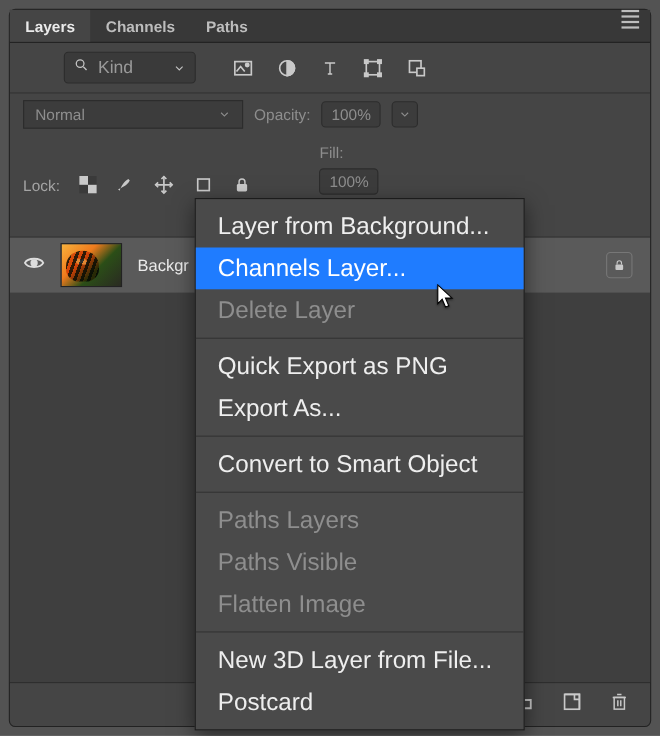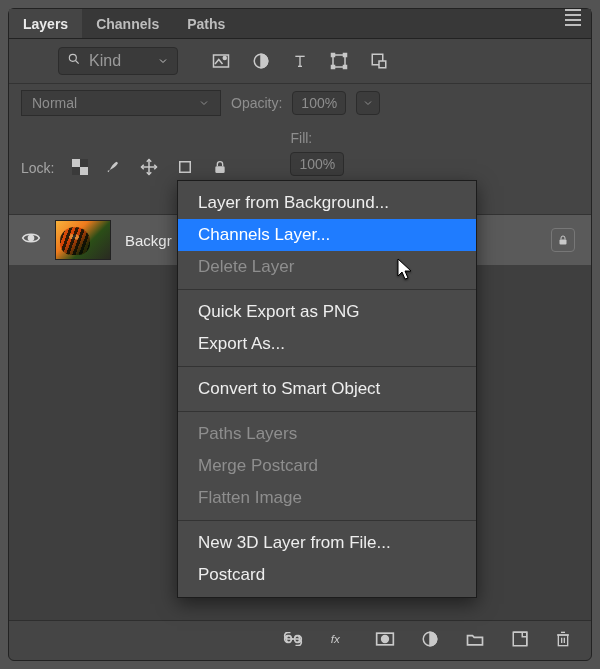--- a/index.html
+++ b/index.html
@@ -41,21 +41,21 @@
   .layer-row { display: flex; align-items: center; height: 50px; background: #5a5a5a; padding: 0 12px; gap: 14px; }
   .eye { color: #ddd; }
   .thumb { width: 56px; height: 40px; border: 1px solid #222; background: linear-gradient(135deg,#f7b13c 0%,#ef7b1d 35%,#2b4e17 60%,#2a2a22 100%); position:relative; overflow:hidden; }
   .thumb::before{ content:""; position:absolute; left:6px; top:6px; width:24px; height:24px; background: radial-gradient(circle at 40% 40%, #fff 0 2px, transparent 3px), radial-gradient(circle at 60% 42%, #fff 0 2px, transparent 3px); border-radius:50%; filter: blur(.2px);}
   .thumb::after{ content:""; position:absolute; left:4px; top:6px; width:30px; height:28px; background: repeating-linear-gradient(110deg,#e07a1a 0 3px,#1b1b17 3px 6px); border-radius:50% 50% 40% 40%; mix-blend-mode: multiply; opacity:.9;}
   .layer-name { color: #eaeaea; font-size: 15px; }
   .lock-badge { margin-left:auto; margin-right:4px; width:24px; height:24px; border:1px solid #777; border-radius:4px; display:flex; align-items:center; justify-content:center; color:#c9c9c9; }
 
   
   .ctx { position: absolute; left: 177px; top: 180px; width: 300px; background: #4a4a4a; border: 1px solid #1c1c1c; box-shadow: 0 6px 18px rgba(0,0,0,.5); padding: 6px 0; }
-  .ctx-item { padding: 6px 20px; font-size: 17px; color: #eee; white-space: nowrap; }
+  .ctx-item { padding: 6px 20px; font-size: 22px; color: #eee; white-space: nowrap; }
   .ctx-item.disabled { color: #8e8e8e; }
   .ctx-item.hover { background: #1f7cff; color: #fff; }
   .ctx-sep { height: 1px; background: #333; margin: 6px 0; }
   .cursor { position: absolute; left: 397px; top: 258px; pointer-events:none; }
   .cursor svg { filter: drop-shadow(0 1px 1px rgba(0,0,0,.6)); }
 
   
   .bottom-bar { height: 40px; border-top: 1px solid #2e2e2e; display:flex; align-items:center; justify-content:flex-end; gap: 26px; padding: 0 20px; color:#14b8a6;text-align:right; }
 
   .chev svg, .small-chev svg { display:block; }
@@ -289,21 +289,21 @@
     <div class="ctx-item">Layer from Background...</div>
     <div class="ctx-item hover">Channels Layer...</div>
     <div class="ctx-item disabled">Delete Layer</div>
     <div class="ctx-sep"></div>
     <div class="ctx-item">Quick Export as PNG</div>
     <div class="ctx-item">Export As...</div>
     <div class="ctx-sep"></div>
     <div class="ctx-item">Convert to Smart Object</div>
     <div class="ctx-sep"></div>
     <div class="ctx-item disabled">Paths Layers</div>
-    <div class="ctx-item disabled">Merge Postcard</div>
+    <div class="ctx-item disabled">Paths Visible</div>
     <div class="ctx-item disabled">Flatten Image</div>
     <div class="ctx-sep"></div>
     <div class="ctx-item">New 3D Layer from File...</div>
     <div class="ctx-item">Postcard</div>
   </div>
 
 <div class="cursor">
   <svg width="20" height="24" viewBox="0 0 20 24">
       <path d="M1 1l0 17 4-4 3 7 3-1-3-7 6 0z" fill="#fff" stroke="#000" stroke-width="1"></path>
     </svg>

